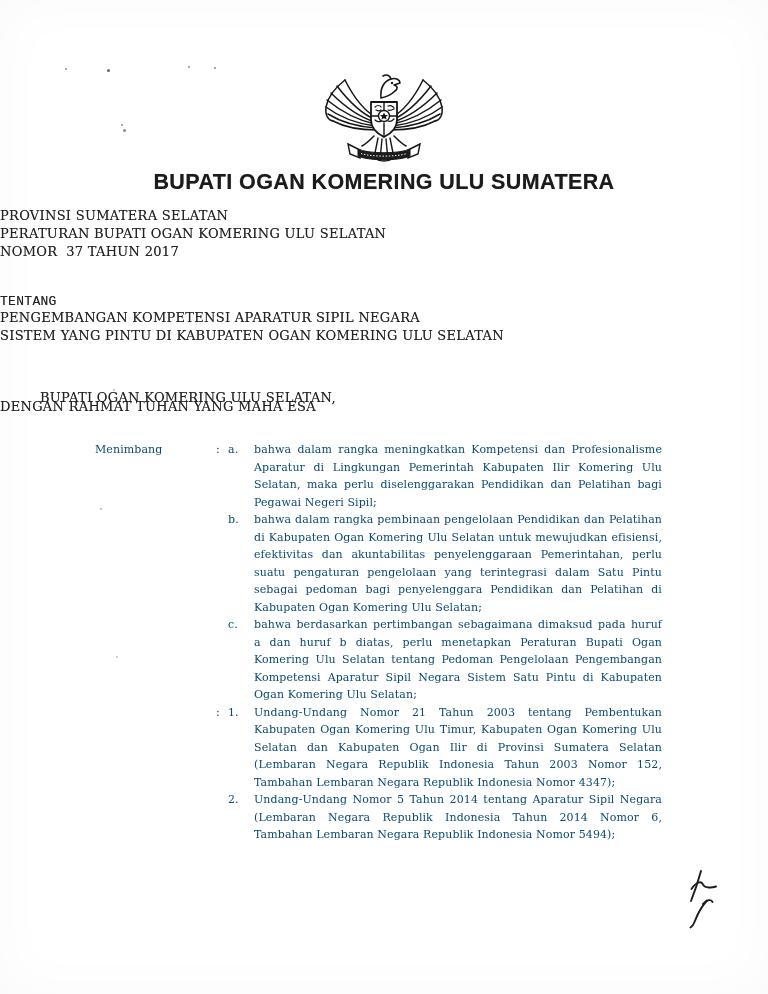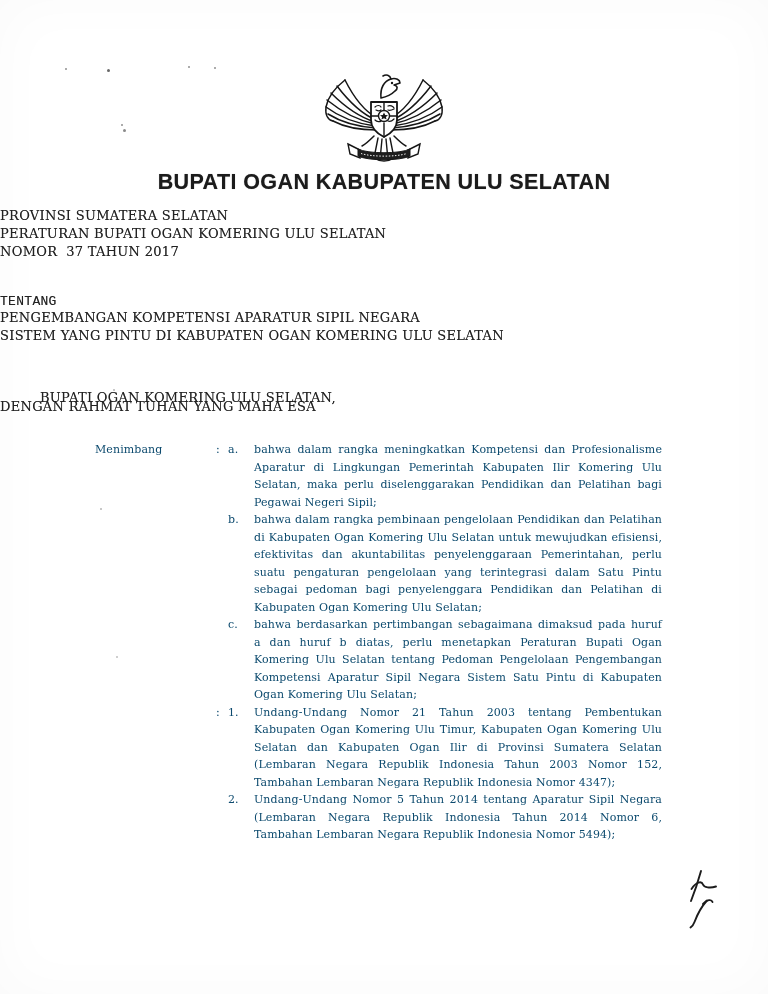--- a/index.html
+++ b/index.html
@@ -117,21 +117,21 @@
 
       <g>
         <path d="M34,72 L46,78 L46,86 L36,82 Z" fill="#fff" stroke="#161616" stroke-width="1.4"></path>
         <path d="M106,72 L94,78 L94,86 L104,82 Z" fill="#fff" stroke="#161616" stroke-width="1.4"></path>
         <path d="M44,77 C54,82 86,82 96,77 L96,84 C86,89 54,89 44,84 Z" fill="#1d1d1d" stroke="#161616" stroke-width="1"></path>
         <path d="M47,81.5 C58,85 82,85 93,81.5" stroke="#f2f2f2" stroke-width="1" fill="none" stroke-dasharray="1.5,1.6"></path>
       </g>
     </svg>
   </div>
 
-  <div class="authority">BUPATI OGAN KABUPATEN ULU SELATAN</div>
+  <div class="authority">BUPATI OGAN KOMERING ULU SUMATERA</div>
 
   <div class="center-lines head-block ink">
     <div>PROVINSI SUMATERA SELATAN</div>
     <div>PERATURAN BUPATI OGAN KOMERING ULU SELATAN</div>
     <div>NOMOR&nbsp; 37 TAHUN 2017</div>
   </div>
 
   <div class="center-lines tentang ink">TENTANG</div>
 
   <div class="center-lines subject ink">

